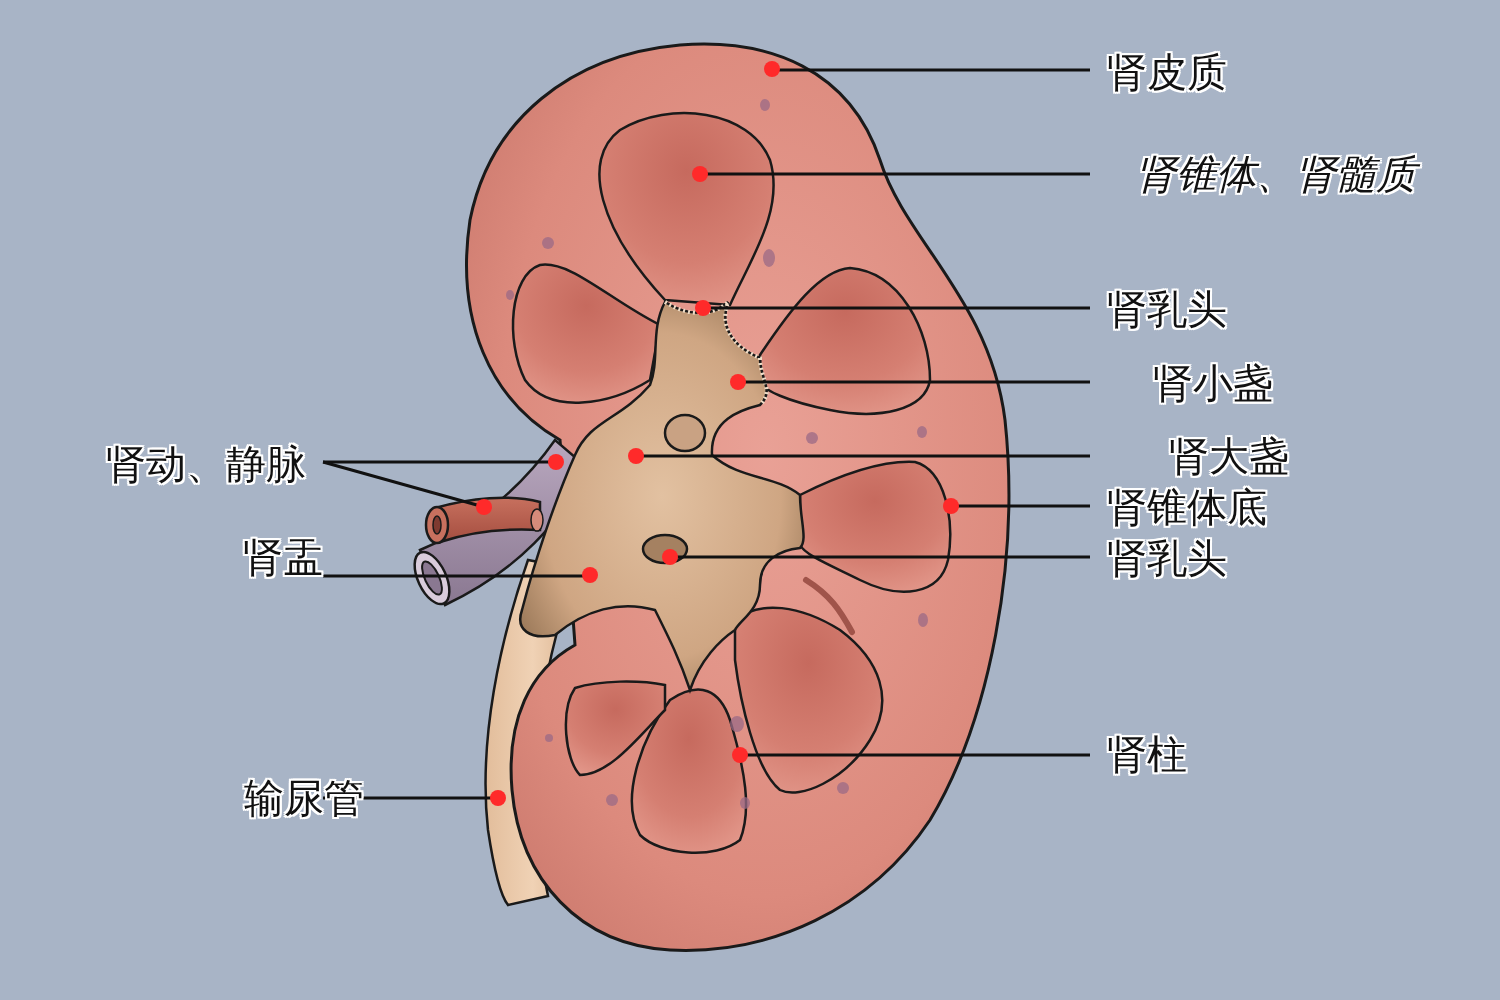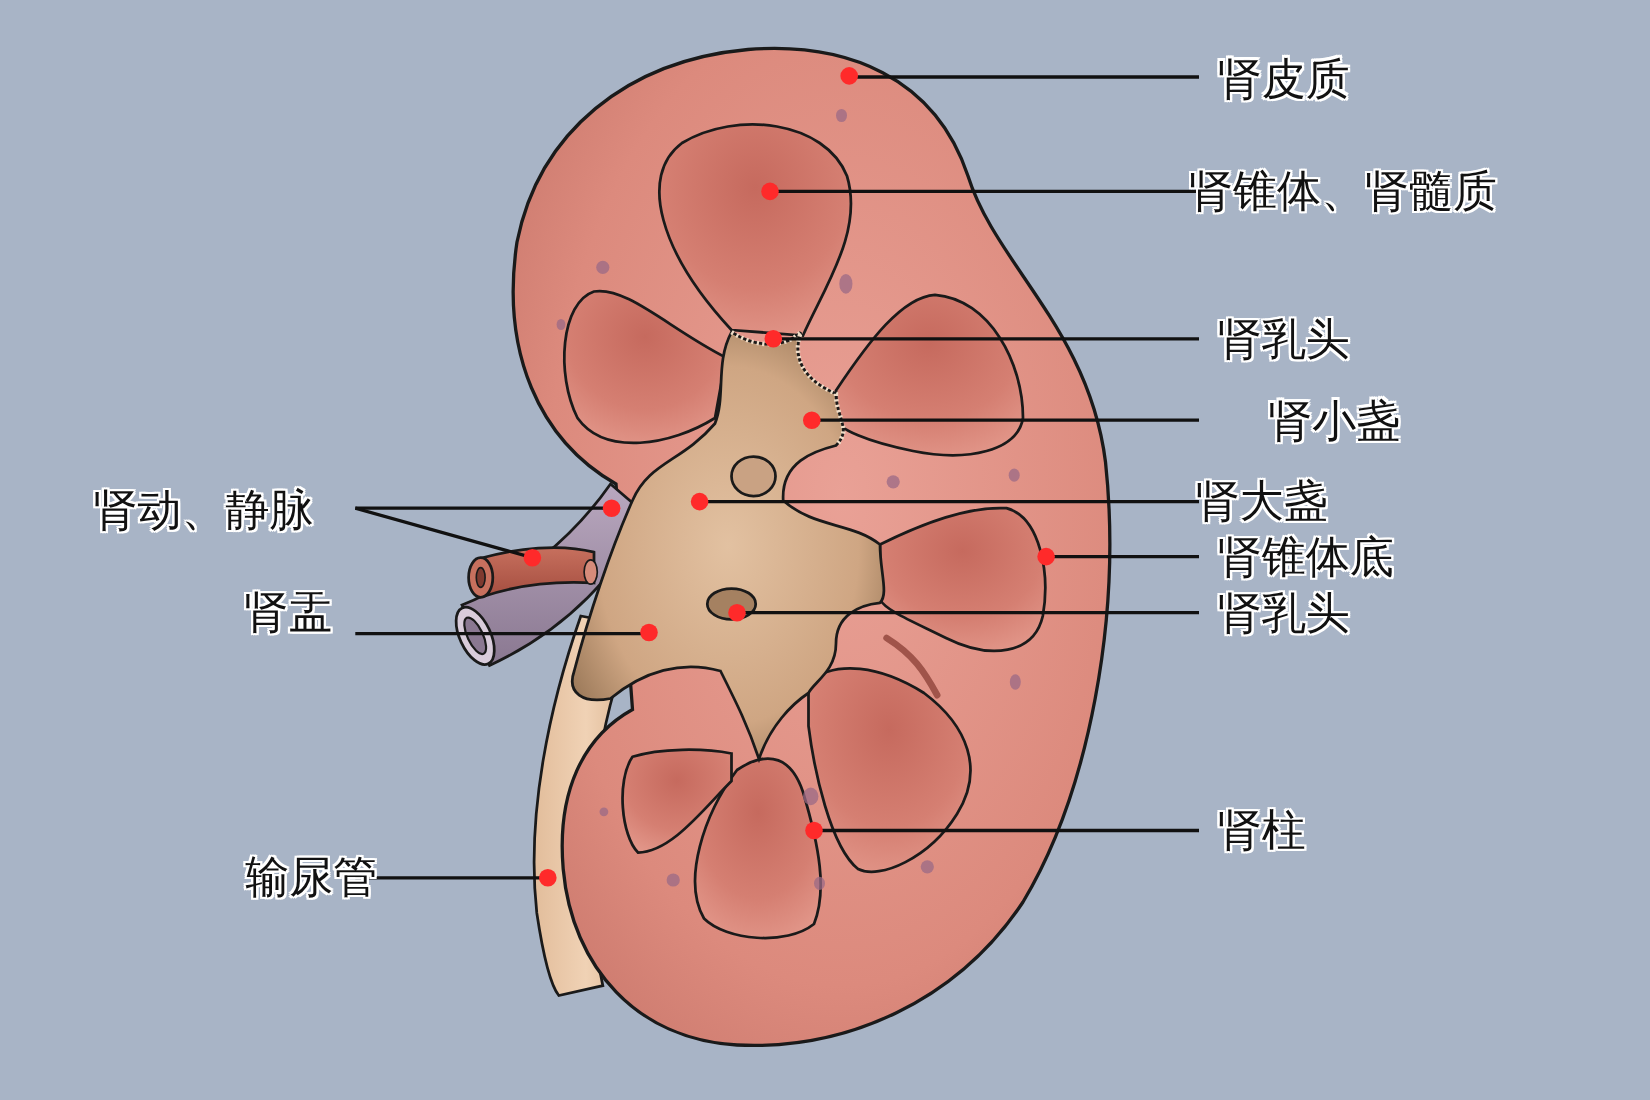--- a/index.html
+++ b/index.html
@@ -13,21 +13,21 @@
   .label {
     position: absolute;
     font-size: 40px;
     line-height: 44px;
     color: #111;
     white-space: nowrap;
     text-shadow:
       -2px -2px 0 #fff, 2px -2px 0 #fff, -2px 2px 0 #fff, 2px 2px 0 #fff,
       0 -2px 0 #fff, 0 2px 0 #fff, -2px 0 0 #fff, 2px 0 0 #fff;
   }
-  .label.left { text-align: right; }
+  .label.left { text-align: right; margin-left: 21px; }
 </style>
 </head>
 <body>
 
 <div id="stage">
   <svg width="1500" height="1000" viewBox="0 0 1500 1000">
     <defs>
       <radialGradient id="cortexGrad" cx="0.55" cy="0.45" r="0.7">
         <stop offset="0" stop-color="#e9a196"></stop>
         <stop offset="0.7" stop-color="#dc8a7d"></stop>
@@ -153,24 +153,24 @@
       <circle cx="740" cy="755" r="8"></circle>
       <circle cx="556" cy="462" r="8"></circle>
       <circle cx="484" cy="507" r="8"></circle>
       <circle cx="590" cy="575" r="8"></circle>
       <circle cx="498" cy="798" r="8"></circle>
     </g>
   </svg>
 
   
   <div class="label" style="left:1107px; top:50px;">肾皮质</div>
-  <div class="label" style="left:1081px; top:152px;">肾锥体、肾髓质</div>
+  <div class="label" style="left:1136px; top:152px;font-style:italic;">肾锥体、肾髓质</div>
   <div class="label" style="left:1107px; top:287px;">肾乳头</div>
   <div class="label" style="left:1107px; top:361px;margin-left:46px;">肾小盏</div>
-  <div class="label" style="left:1087px; top:434px;">肾大盏</div>
+  <div class="label" style="left:1169px; top:434px;">肾大盏</div>
   <div class="label" style="left:1107px; top:485px;">肾锥体底</div>
   <div class="label" style="left:1107px; top:536px;">肾乳头</div>
   <div class="label" style="left:1107px; top:733px;font-family:Liberation Serif, serif;">肾柱</div>
 
   
   <div class="label left" style="left:85px; top:442px;">肾动、静脉</div>
   <div class="label left" style="left:222px; top:539px;font-family:Liberation Mono, monospace;">肾盂</div>
   <div class="label left" style="left:175px; top:776px;padding-left:48px;">输尿管</div>
 </div>
 

